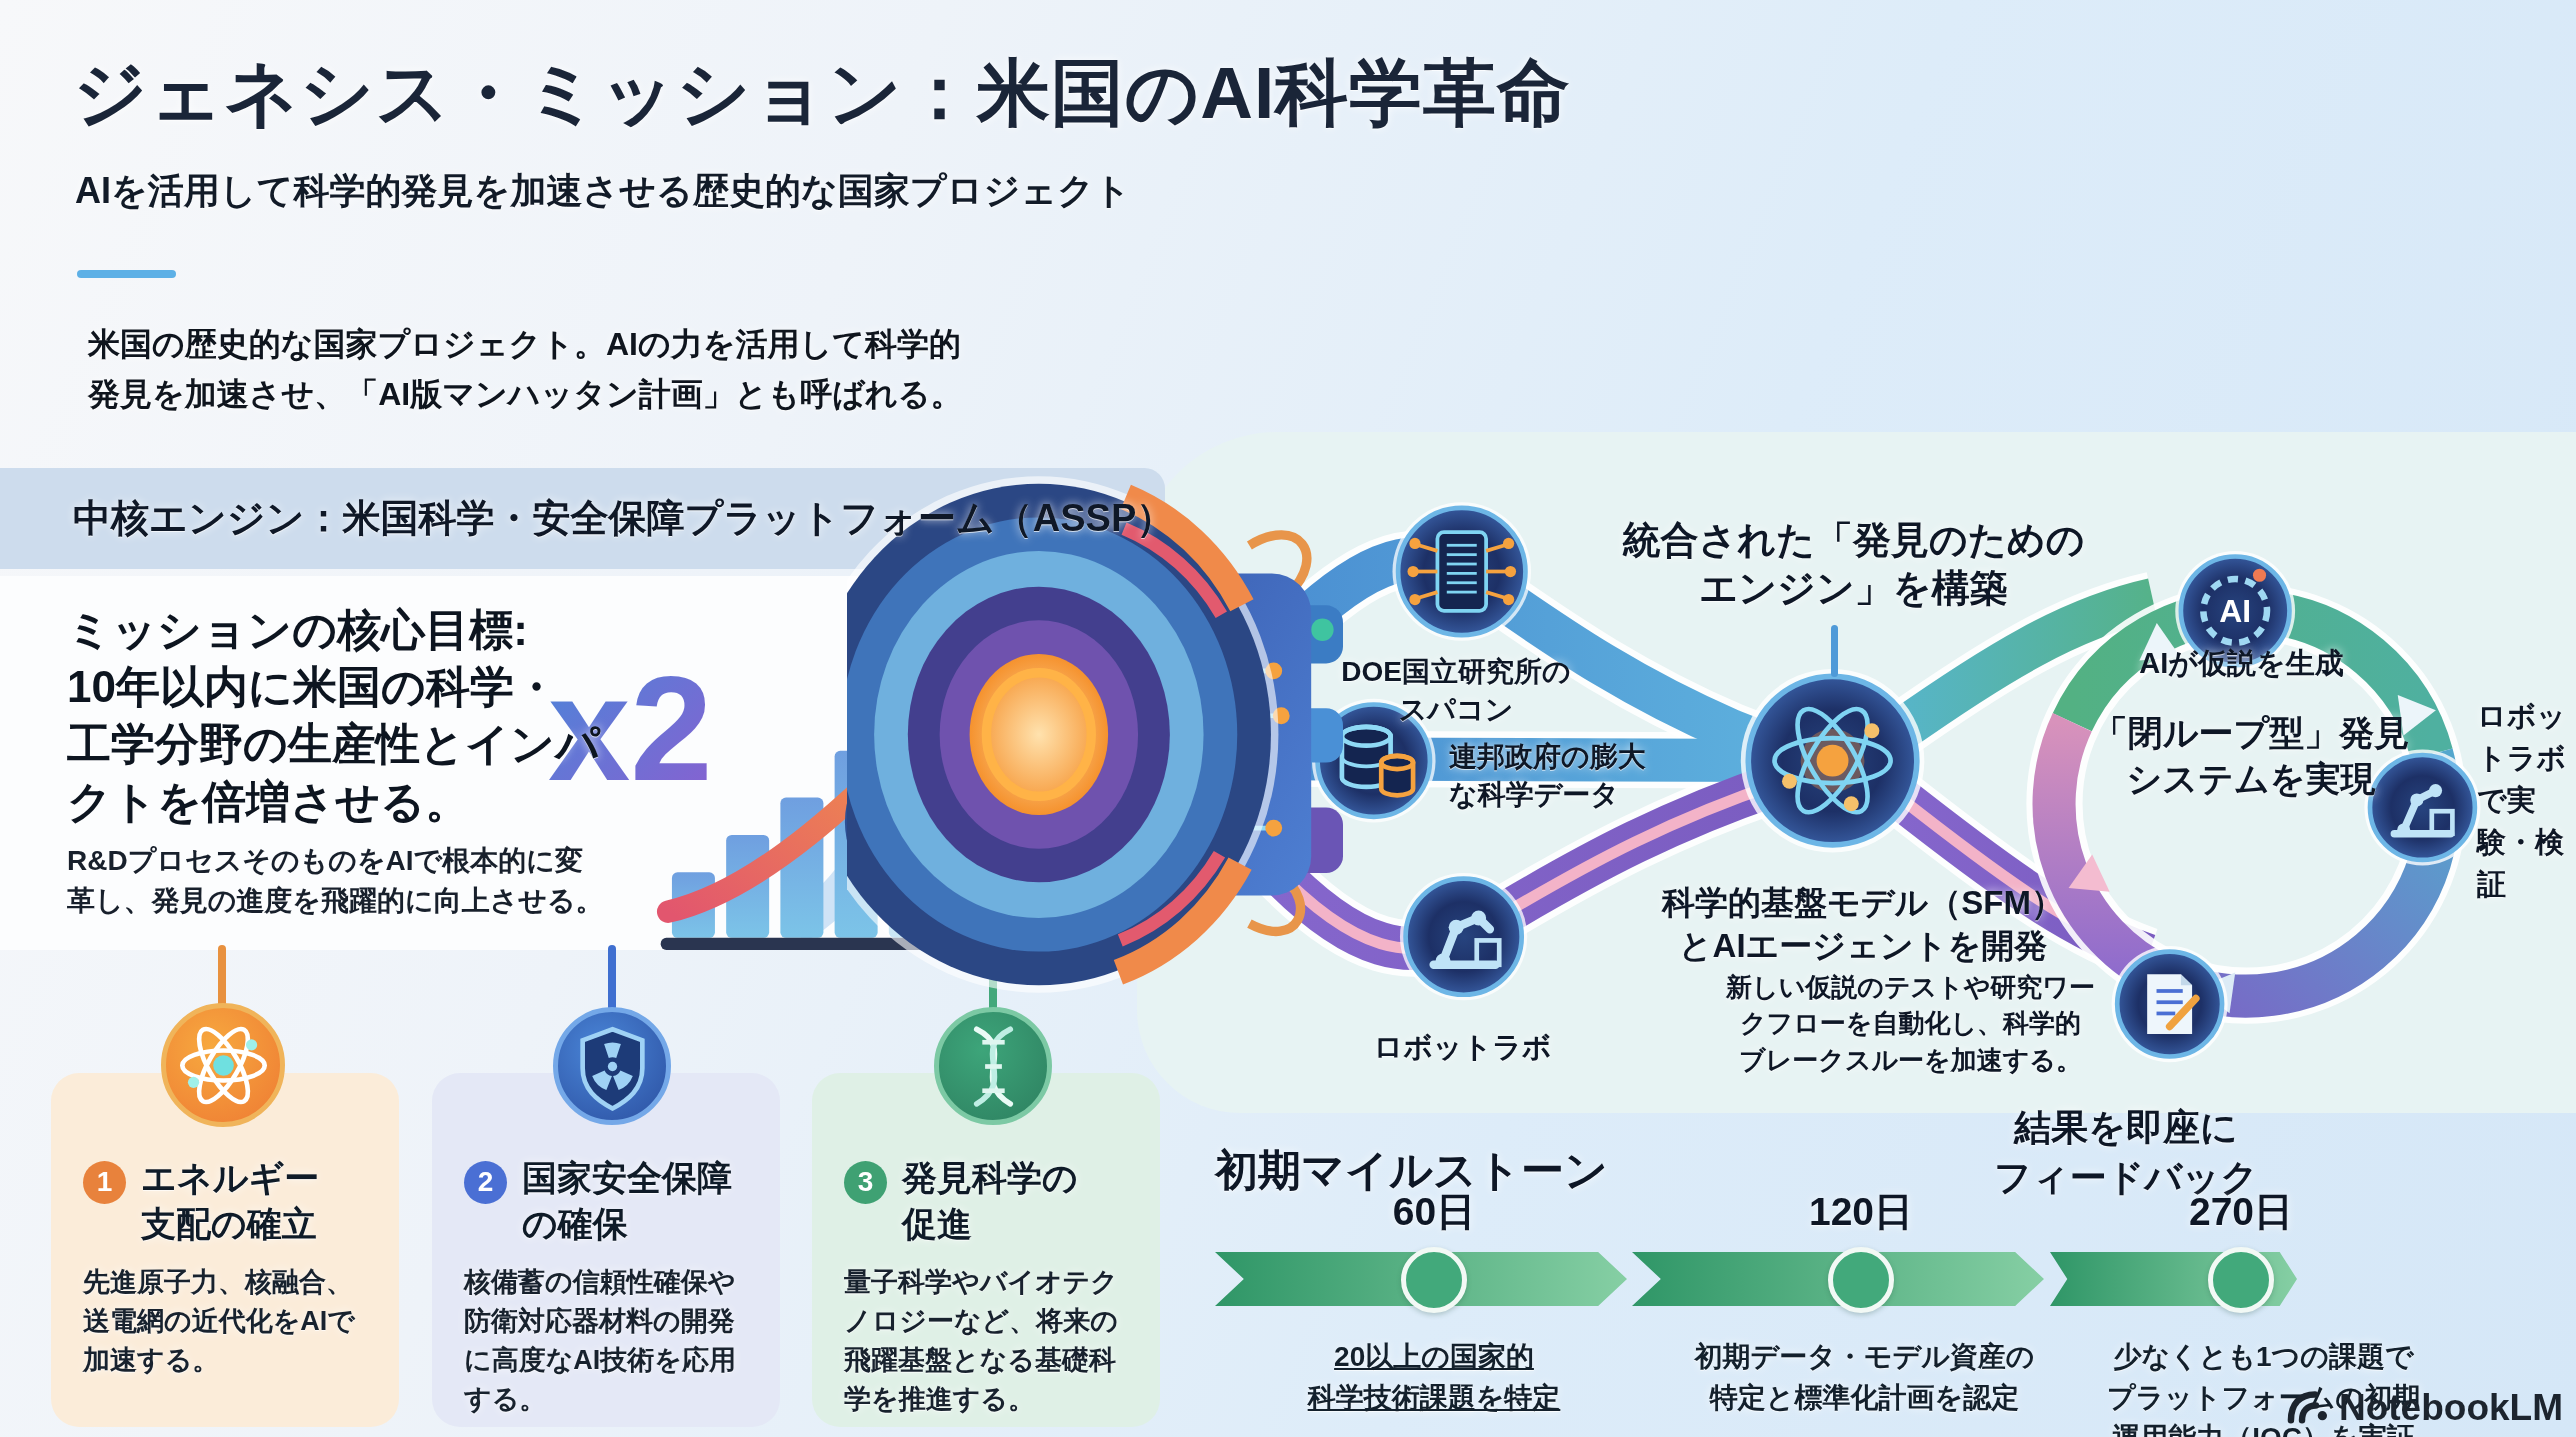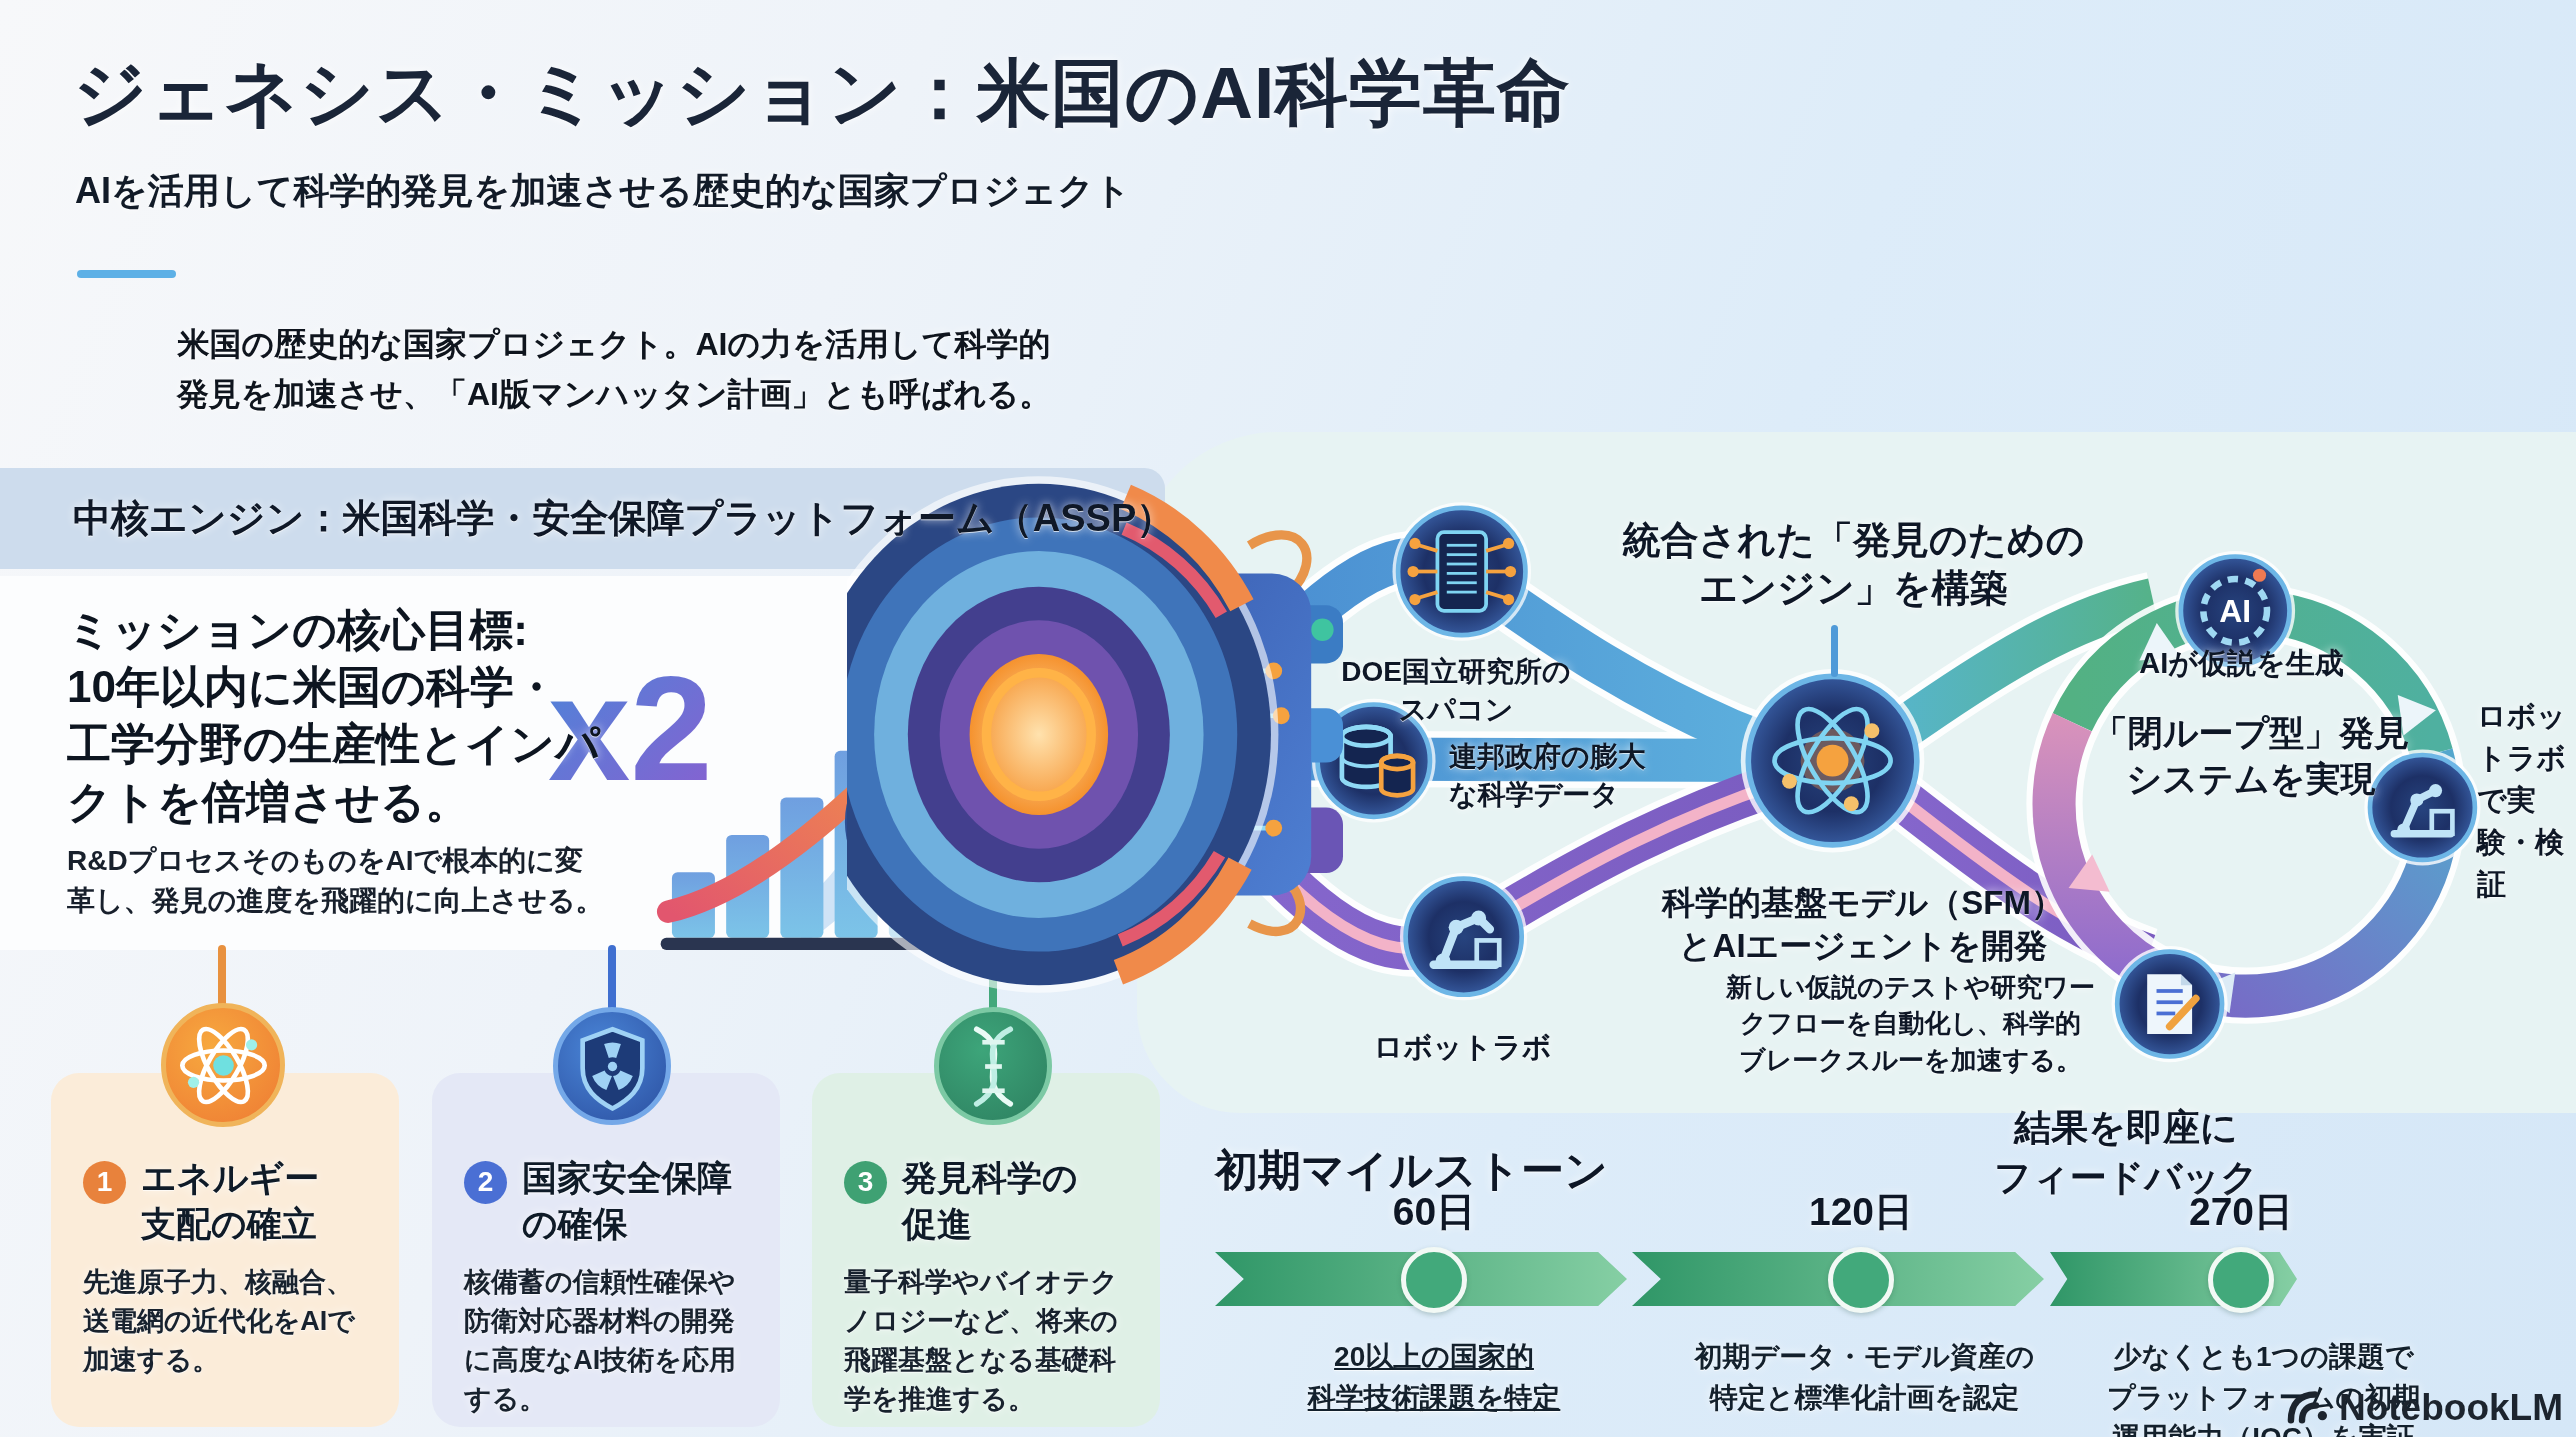--- a/index.html
+++ b/index.html
@@ -44,21 +44,21 @@
   svg{display:block;}
 </style>
 </head>
 <body>
 
 <div class="stage">
 
   <div class="abs sub t" style="left:75px;top:167px;">AIを活用して科学的発見を加速させる歴史的な国家プロジェクト</div>
   <div class="abs ttl t" style="left:73px;top:45px;">ジェネシス・ミッション：米国のAI科学革命</div>
   <div class="abs rule" style="left:77px;top:270px;"></div>
-  <div class="abs intro t" style="left:76px;top:320px;width:1076px;text-align:center;">米国の歴史的な国家プロジェクト。AIの力を活用して科学的
+  <div class="abs intro t" style="left:88px;top:320px;width:1076px;">米国の歴史的な国家プロジェクト。AIの力を活用して科学的
 発見を加速させ、「AI版マンハッタン計画」とも呼ばれる。</div>
 
   <div class="abs right-panel"></div>
   <div class="abs band"></div>
   <div class="abs band-label t">中核エンジン：米国科学・安全保障プラットフォーム（ASSP）</div>
   <div class="abs white-panel"></div>
 
   <div class="abs mission-h t">ミッションの核心目標:
 10年以内に米国の科学・
 工学分野の生産性とインパ

